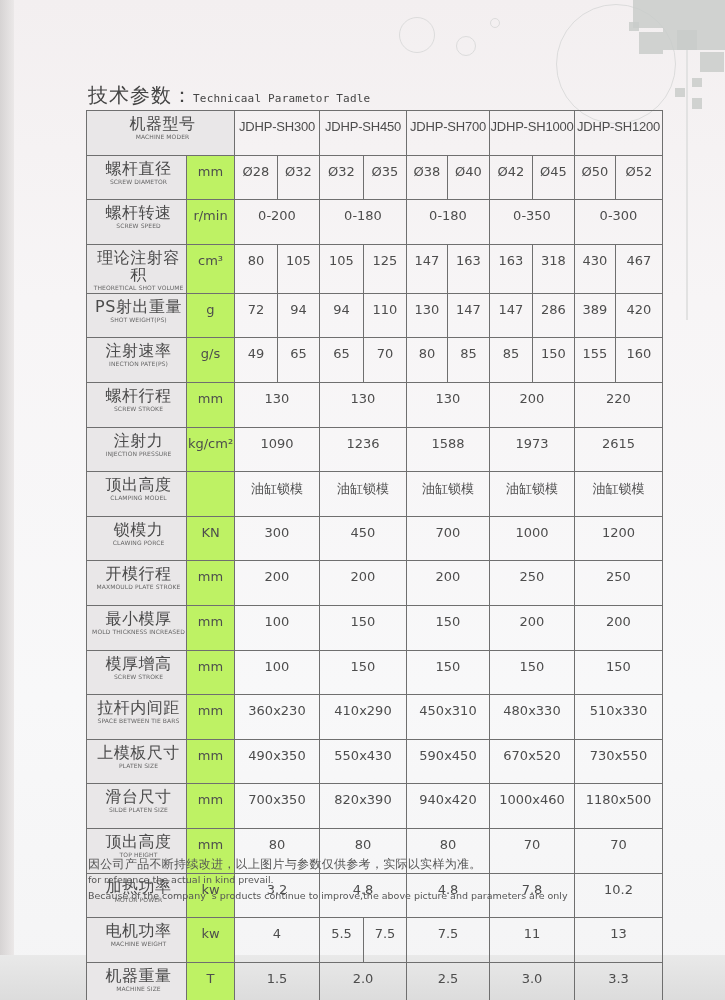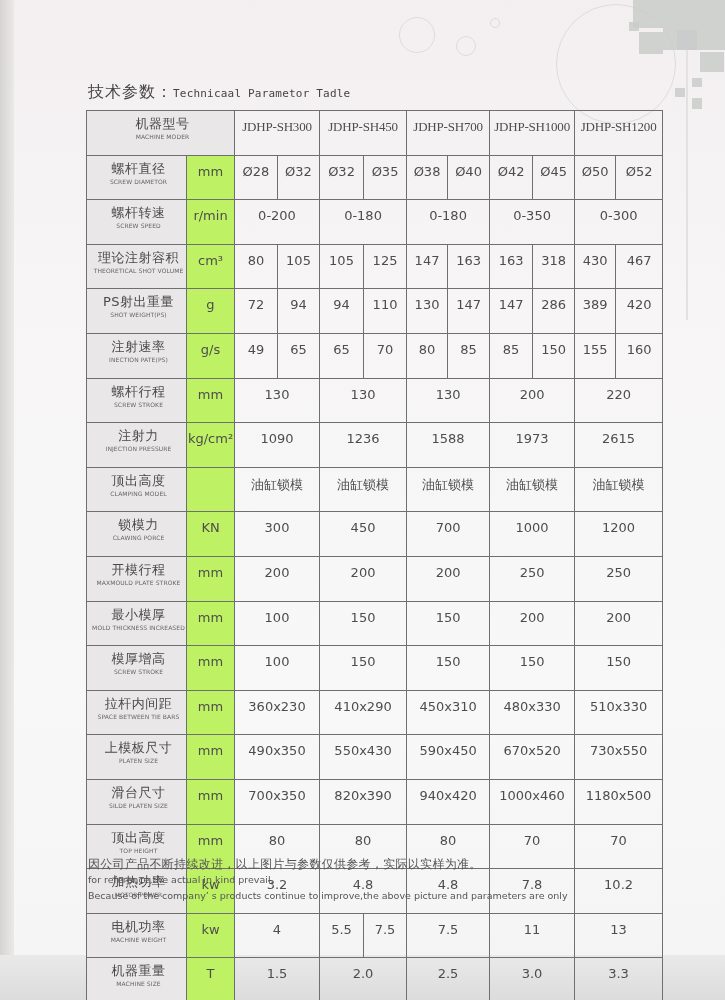--- a/index.html
+++ b/index.html
@@ -10,33 +10,33 @@
   }
   .left-edge { position: absolute; left: 0; top: 0; width: 14px; height: 1000px;
     background: linear-gradient(90deg, #d6d3d3, #ebe8e8); }
   .bottom-band { position: absolute; left: 0; top: 955px; width: 725px; height: 45px;
     background: linear-gradient(180deg, #e9e9e9, #dcdcdc); }
   .deco-circle { position: absolute; border: 1px solid #dcdcdc; border-radius: 50%; }
   .deco-sq { position: absolute; background: #c9ccca; opacity: 0.85; }
   .deco-vline { position: absolute; left: 686px; top: 50px; width: 2px; height: 270px; background: #e2e2e2; }
 
   .title { position: absolute; left: 88px; top: 82px; font-size: 15px; color: #444; white-space: nowrap; }
-  .title .zh { font-size: 16px; letter-spacing: 1px; text-align: right; }
+  .title .zh { font-size: 20px; letter-spacing: 1px; text-align: right; }
   .title .en { font-family: "DejaVu Sans Mono", monospace; font-size: 11px; letter-spacing: 0.2px; }
 
   table.spec { position: absolute; left: 86px; top: 110px; border-collapse: collapse;
     table-layout: fixed; width: 576px; }
   table.spec td { border: 1px solid #6f6f6f; height: 35.6px; padding: 0; vertical-align: top;
     text-align: center; font-size: 13px; color: #4d4d4d; }
   td.lbl { background: #e9e7e8; text-align: left; padding-left: 4px !important; }
   td.unit { background: #bef264; font-size: 12px; padding-top: 8px !important; }
-  .lbl .zh { display: block; font-size: 13px; color: #4a4a4a; padding-top: 4px; line-height: 17px; letter-spacing: 0.5px; }
+  .lbl .zh { display: block; font-size: 16px; color: #4a4a4a; padding-top: 4px; line-height: 17px; letter-spacing: 0.5px; }
   .lbl .en { display: block; font-size: 6px; color: #666; letter-spacing: 0.1px; line-height: 10px; text-transform: uppercase; white-space: nowrap; }
   td.val { padding-top: 8px !important; }
-  td.model { font-family: Liberation Serif, serif; font-size: 12px; padding-top: 8px !important; letter-spacing: -0.2px; }
+  td.model { font-family: Liberation Sans, sans-serif; font-size: 12px; padding-top: 8px !important; letter-spacing: -0.2px; }
 
   .note { position: absolute; left: 88px; top: 856px; font-size: 9.5px; color: #555; line-height: 16px; width: 480px; }
   .note .zh { font-size: 12px; letter-spacing: 0.3px; }
 </style>
 </head>
 <body>
 
 <div class="left-edge"></div>
 <div class="bottom-band"></div>
 

